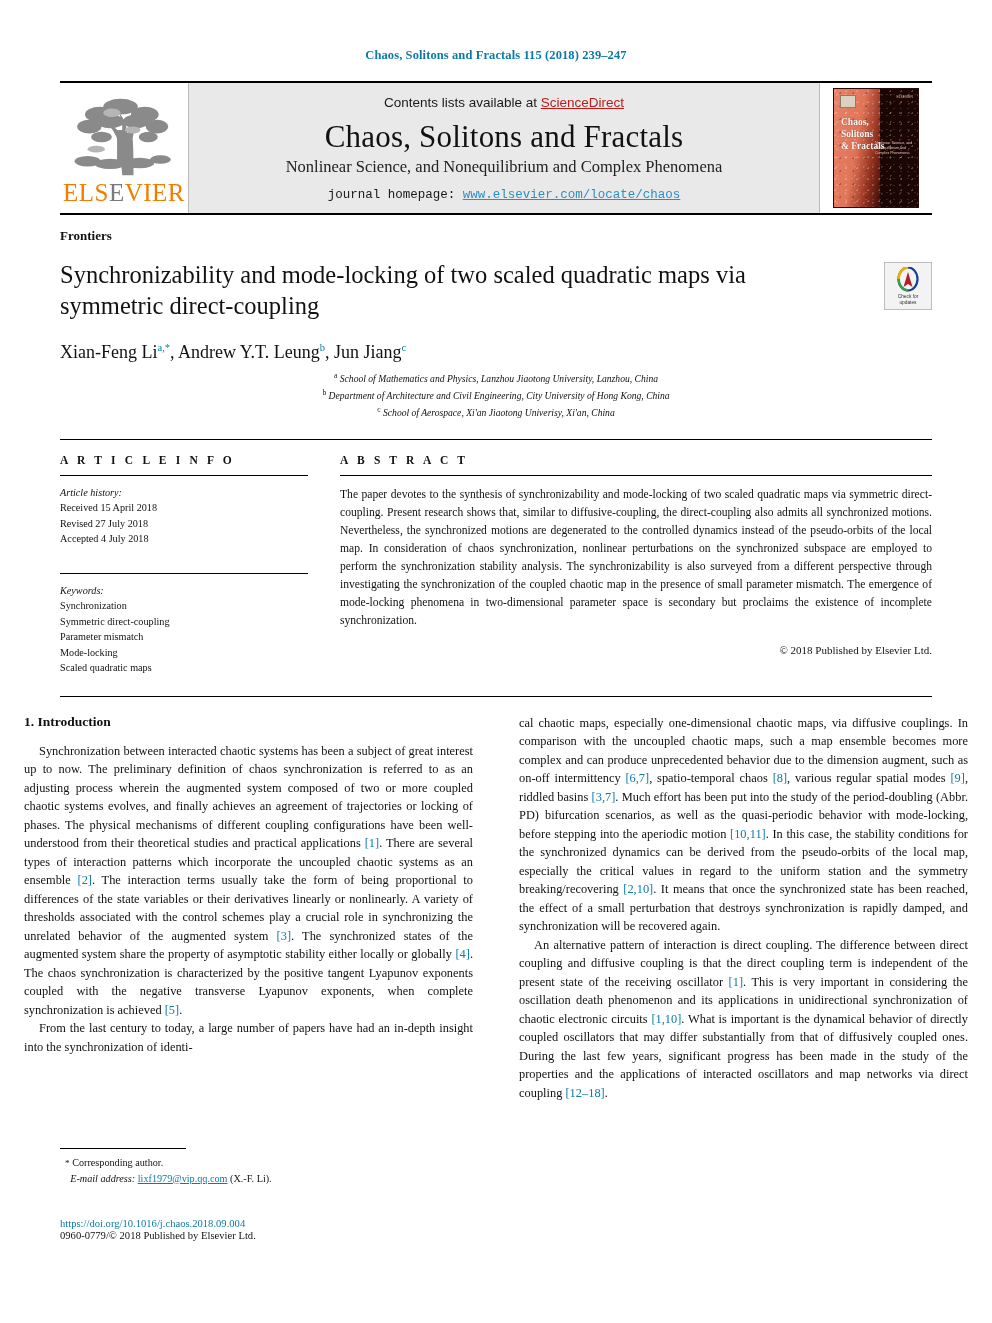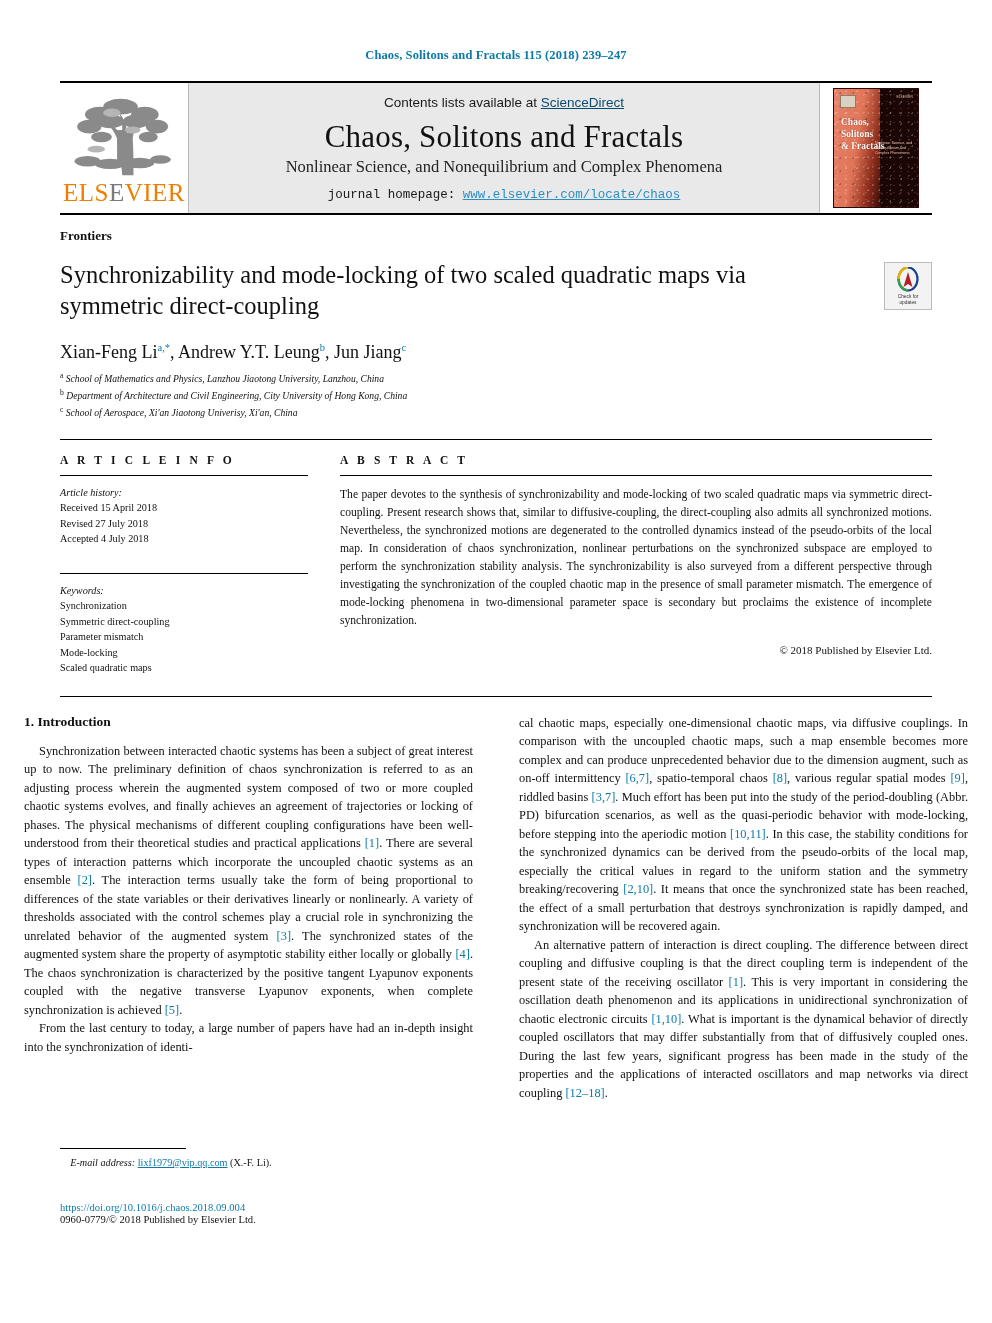--- a/index.html
+++ b/index.html
@@ -55,21 +55,21 @@
   .mast-center {
     flex:1 1 auto;
     background:#e9e9e9;
     border-left:1px solid #b9b9b9;
     border-right:1px solid #b9b9b9;
     display:flex; flex-direction:column;
     align-items:center; justify-content:center;
     padding:6px 8px;
   }
   .contents-line { font-size:13.5px; font-family:"Liberation Sans", sans-serif; color:#1a1a1a; }
-  .contents-line .sd { color:#0c4a6e; }
+  .contents-line .sd { color:#b91c1c; }
   .journal-title {
     font-family:"Liberation Serif", serif;
     font-size:31px;
     margin-top:9px;
     letter-spacing:0.2px;
     color:#111;
     text-align:center;
   }
   .journal-sub {
     font-family:"Liberation Serif", serif;
@@ -155,21 +155,21 @@
 
   .authors {
     font-family:"Liberation Serif", serif;
     font-size:18px; margin-top:20px; color:#111;
   }
   .authors sup { font-size:10.5px; color:#0b7aa8; vertical-align:super; }
   .authors sup.star { color:#0b7aa8; }
   .affil {
     font-family:"Liberation Serif", serif;
     font-style:italic; font-size:9.6px; line-height:1.55;
-    margin-top:7px; color:#111;
+    margin-top:7px; color:#111;text-align:center;
   }
   .affil div sup { font-style:normal; font-size:7.6px; vertical-align:super; }
 
   .head-rule { margin:18px 60px 0 60px; border-top:1px solid #000; }
 
   
   .info-abs { margin:0 60px; display:flex; gap:32px; padding-top:14px; }
   .col-info { width:248px; flex:0 0 248px; }
   .col-abs  { flex:1 1 auto; }
 
@@ -371,20 +371,24 @@
     <div class="bcol">
       <p class="para cont">cal chaotic maps, especially one-dimensional chaotic maps, via diffusive couplings. In comparison with the uncoupled chaotic maps, such a map ensemble becomes more complex and can produce unprecedented behavior due to the dimension augment, such as on-off intermittency <span class="ref" style="color:#0b7aa8">[6,7]</span>, spatio-temporal chaos <span class="ref" style="color:#0b7aa8">[8]</span>, various regular spatial modes <span class="ref" style="color:#0b7aa8">[9]</span>, riddled basins <span class="ref" style="color:#0b7aa8">[3,7]</span>. Much effort has been put into the study of the period-doubling (Abbr. PD) bifurcation scenarios, as well as the quasi-periodic behavior with mode-locking, before stepping into the aperiodic motion <span class="ref" style="color:#0b7aa8">[10,11]</span>. In this case, the stability conditions for the synchronized dynamics can be derived from the pseudo-orbits of the local map, especially the critical values in regard to the uniform station and the symmetry breaking/recovering <span class="ref" style="color:#0b7aa8">[2,10]</span>. It means that once the synchronized state has been reached, the effect of a small perturbation that destroys synchronization is rapidly damped, and synchronization will be recovered again.</p>
       <p class="para">An alternative pattern of interaction is direct coupling. The difference between direct coupling and diffusive coupling is that the direct coupling term is independent of the present state of the receiving oscillator <span class="ref" style="color:#0b7aa8">[1]</span>. This is very important in considering the oscillation death phenomenon and its applications in unidirectional synchronization of chaotic electronic circuits <span class="ref" style="color:#0b7aa8">[1,10]</span>. What is important is the dynamical behavior of directly coupled oscillators that may differ substantially from that of diffusively coupled ones. During the last few years, significant progress has been made in the study of the properties and the applications of interacted oscillators and map networks via direct coupling <span class="ref" style="color:#0b7aa8">[12–18]</span>.</p>
     </div>
   </div>
 
   <div class="footnote-wrap">
     <div class="fn-rule"></div>
     <div class="fn-body">
       <div>
+        &nbsp;&nbsp;<span class="star">*</span>
+        <span>Corresponding author.</span>
+      </div>
+      <div>
         &nbsp;&nbsp;&nbsp;&nbsp;<span class="it">E-mail address:</span>
         <a class="fn-link" href="#">lixf1979@vip.qq.com</a>
         <span>(X.-F. Li).</span>
       </div>
     </div>
     <div class="fn-doi">https://doi.org/10.1016/j.chaos.2018.09.004</div>
     <div class="fn-issn">0960-0779/© 2018 Published by Elsevier Ltd.</div>
   </div>
 
 </div>

